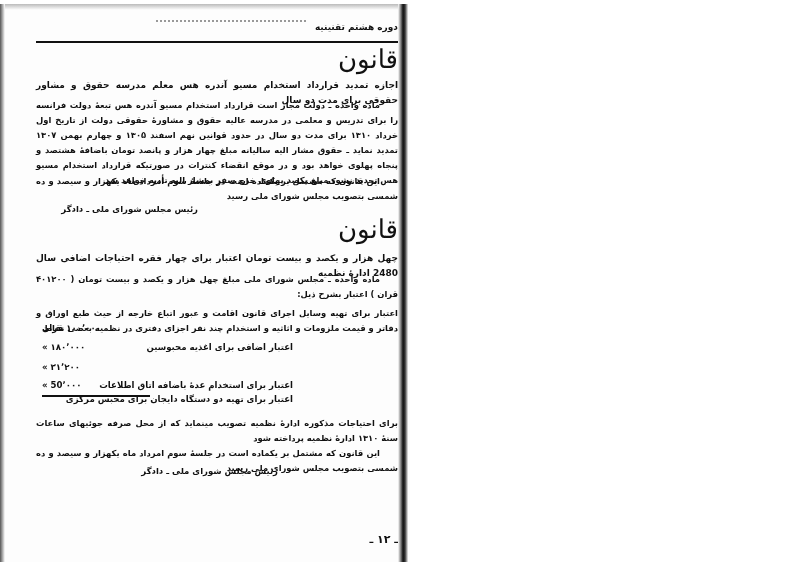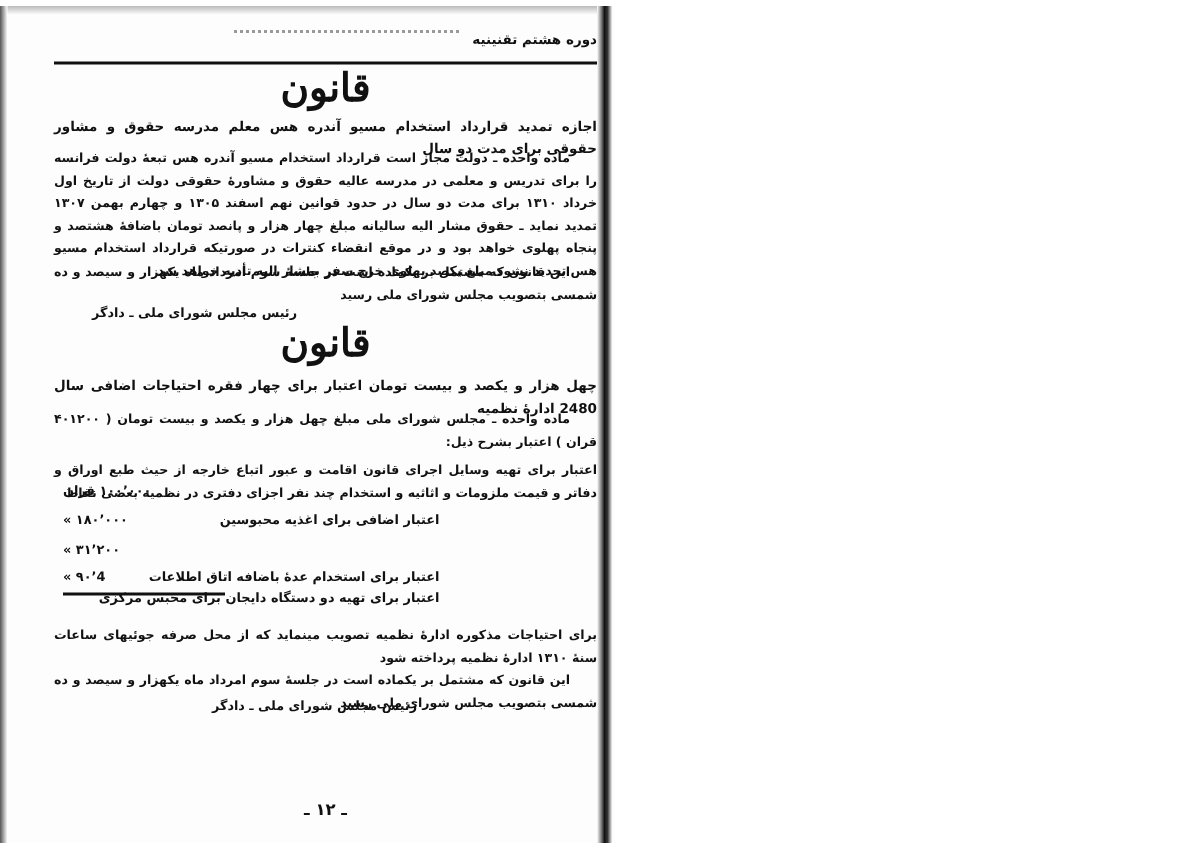--- a/index.html
+++ b/index.html
@@ -41,21 +41,21 @@
     position: absolute; right: 0; top: 8px; font-size: 9px; font-weight: bold;
   }
   .head-rule {
     position: absolute; left: 0; right: 0; top: 27px; height: 2px; background: #111;
   }
   .scan-noise {
     position: absolute; left: 120px; top: 6px; width: 150px; height: 2px;
     border-top: 2px dotted #999;
   }
   .law-title {
-    text-align: center; font-size: 26px; font-weight: bold;
+    font-size: 26px; font-weight: normal;
     font-family: "DejaVu Serif", serif; line-height: 30px;
   }
   .t1 { position: absolute; left: 0; right: 0; top: 30px; }
   .t2 { position: absolute; left: 0; right: 0; top: 200px; }
   .para {
     position: absolute; left: 0; right: 0;
     font-size: 9px; line-height: 15px; text-align: justify;
     font-weight: bold;
   }
   .indent { text-indent: 18px; }
@@ -64,21 +64,21 @@
   .item-row {
     position: absolute; left: 0; right: 0; height: 16px;
     font-size: 8.6px; font-weight: bold;
   }
   .item-row .desc { position: absolute; right: 0; }
   .item-row .amt { position: absolute; left: 6px; direction: rtl; }
   .sum-rule {
     position: absolute; left: 6px; width: 108px; height: 1.5px; background: #111;
   }
   .page-number {
-    position: absolute; left: 0; right: 0; text-align: center;
+    position: absolute; left: 0; right: 0; text-align: right;
     top: 519px; font-size: 11px; font-weight: bold;
   }
 </style>
 </head>
 <body>
 
 <div class="scan">
   <div class="top-shadow"></div>
   <div class="left-edge"></div>
 
@@ -104,21 +104,21 @@
     <div class="item-row" style="top:328px;">
       <span class="desc" style="right:105px;">اعتبار اضافی برای اغذیه محبوسین</span>
       <span class="amt">۱۸۰٬۰۰۰ »</span>
     </div>
     <div class="item-row" style="top:348px;">
       <span class="desc" style="right:105px;margin-top:32px;">اعتبار برای تهیه دو دستگاه دایجان برای محبس مرکزی</span>
       <span class="amt">۳۱٬۲۰۰ »</span>
     </div>
     <div class="item-row" style="top:366px;">
       <span class="desc" style="right:105px;">اعتبار برای استخدام عدهٔ باضافه اتاق اطلاعات</span>
-      <span class="amt">۹۰٬4 »</span>
+      <span class="amt">50٬۰۰۰ »</span>
     </div>
     <div class="sum-rule" style="top:381px;"></div>
 
     <div class="para small" style="top:402px;">برای احتیاجات مذکوره ادارهٔ نظمیه تصویب مینماید که از محل صرفه جوئیهای ساعات سنهٔ ۱۳۱۰ ادارهٔ نظمیه پرداخته شود</div>
     <div class="para indent small" style="top:432px;">این قانون که مشتمل بر یکماده است در جلسهٔ سوم امرداد ماه یکهزار و سیصد و ده شمسی بتصویب مجلس شورای ملی رسید</div>
     <div class="sig" style="top:452px; right:120px;">رئیس مجلس شورای ملی ـ دادگر</div>
 
     <div class="page-number">ـ ۱۲ ـ</div>
   </div>
 

